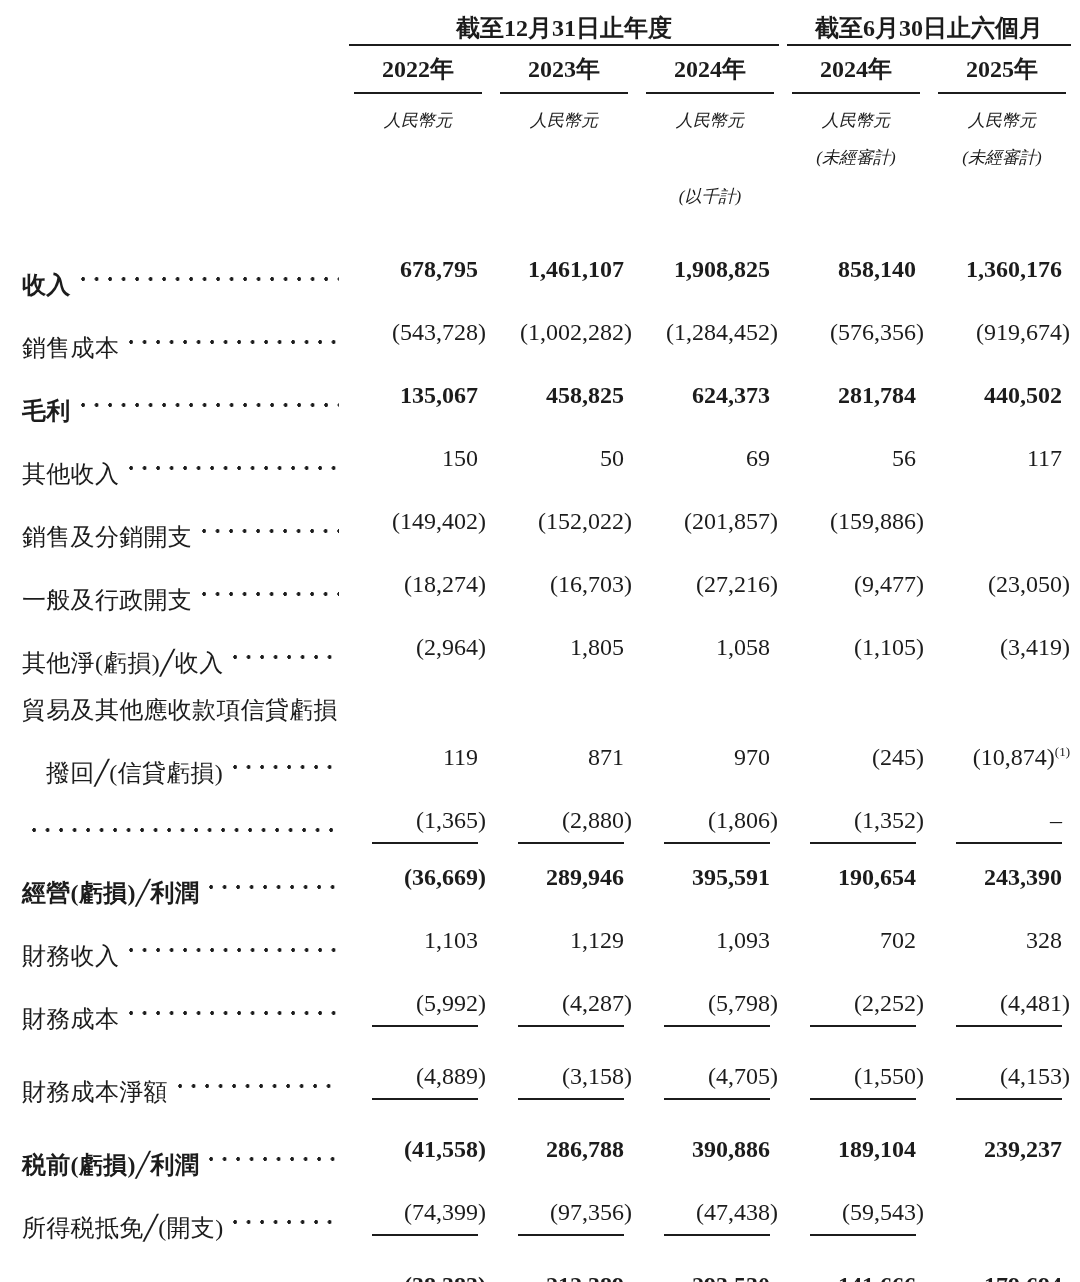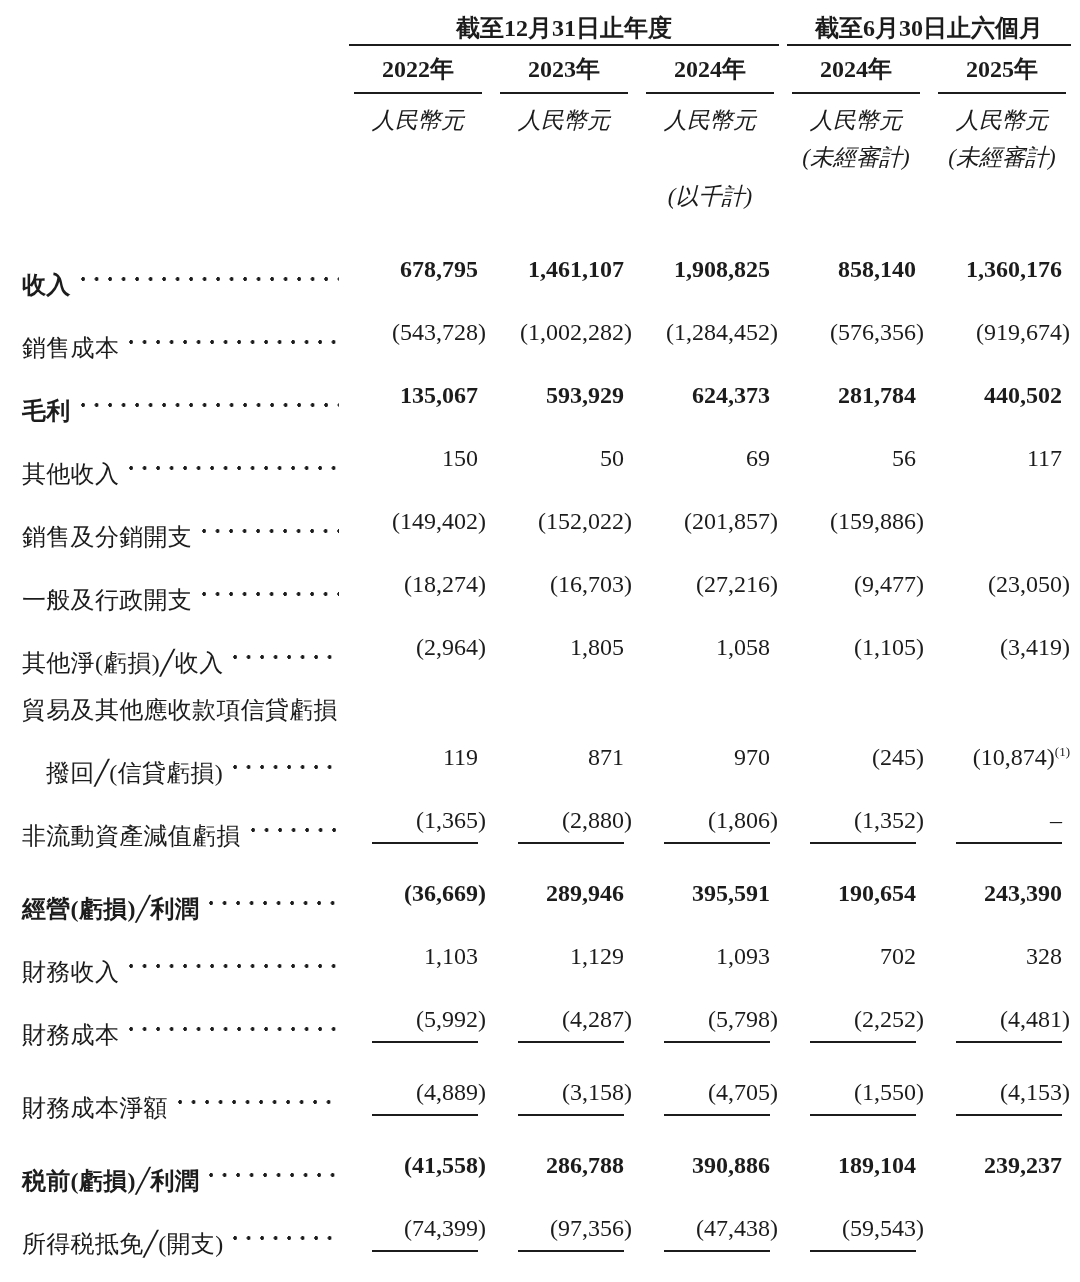--- a/index.html
+++ b/index.html
@@ -32,21 +32,21 @@
 
   .year-row .cell { line-height: 46px; }
   .year-cell {
     font-weight: bold; font-size: 24px; text-align: center;
     border-bottom: 2px solid #1c1c1c;
     margin: 0 9px;
   }
   .year-row { margin-bottom: 6px; }
 
   .cur-row .cell, .note-row .cell, .unit-row .cell {
-    font-style: italic; font-size: 23px; text-align: center;
+    font-style: italic; font-size: 17px; text-align: center;
   }
   .cur-row .cell  { line-height: 42px; }
   .note-row .cell { line-height: 32px; }
   .unit-row .cell { line-height: 46px; }
 
   
   .rows { margin-top: 26px; }
   .row { min-height: 47px; }
   .row .label-cell {
     display: flex; align-items: baseline;
@@ -172,21 +172,21 @@
       </div>
       <div class="grid row bold">
         <div class="label-cell">
           <div style="display: inline;">毛利</div>
           <div class="leader"></div>
         </div>
         <div class="value-cell">
           <div class="num"><span class="t">135,067</span></div>
         </div>
         <div class="value-cell">
-          <div class="num"><span class="t">593,929</span></div>
+          <div class="num"><span class="t">458,825</span></div>
         </div>
         <div class="value-cell">
           <div class="num"><span class="t">624,373</span></div>
         </div>
         <div class="value-cell">
           <div class="num"><span class="t">281,784</span></div>
         </div>
         <div class="value-cell">
           <div class="num"><span class="t">440,502</span></div>
         </div>
@@ -308,21 +308,20 @@
         </div>
         <div class="value-cell">
           <div class="num overhang"><span class="t">(245)</span></div>
         </div>
         <div class="value-cell">
           <div class="num overhang"><span class="t">(10,874)<sup>(1)</sup></span></div>
         </div>
       </div>
       <div class="grid row line-single">
         <div class="label-cell">
-          <div style="display: inline;">非流動資產減值虧損</div>
           <div class="leader"></div>
         </div>
         <div class="value-cell">
           <div class="num overhang"><span class="t">(1,365)</span></div>
         </div>
         <div class="value-cell">
           <div class="num overhang"><span class="t">(2,880)</span></div>
         </div>
         <div class="value-cell">
           <div class="num overhang"><span class="t">(1,806)</span></div>

